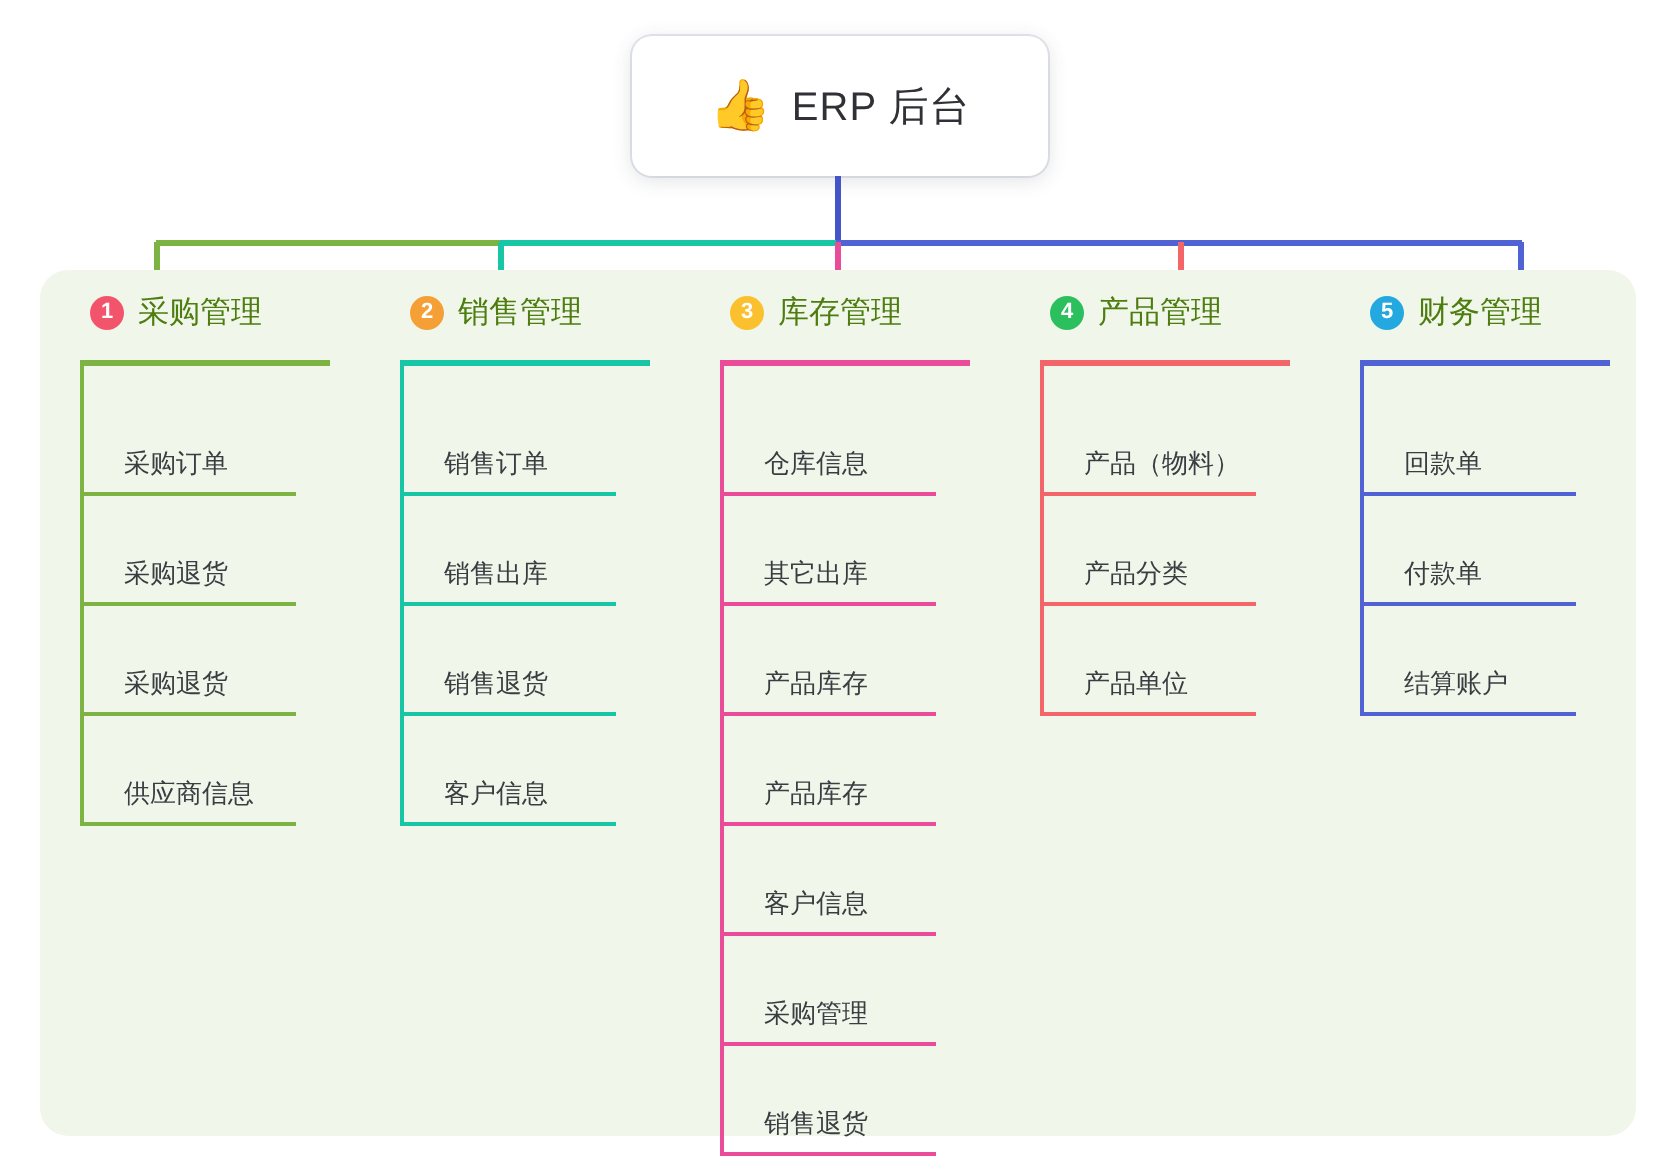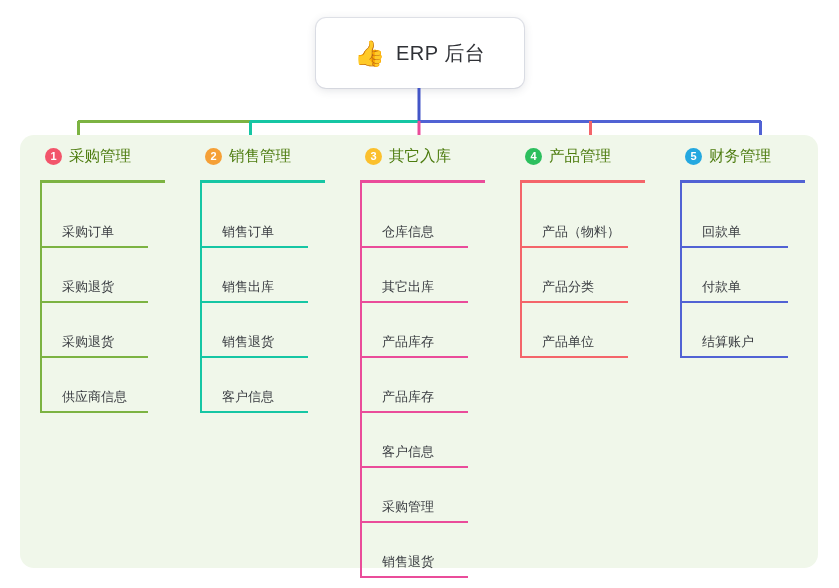--- a/index.html
+++ b/index.html
@@ -155,21 +155,21 @@
             <span class="item-label">客户信息</span>
             <div class="item-rule" style="background: rgb(22, 198, 164);"></div>
           </div>
         </div>
         <div class="spine" style="background: rgb(22, 198, 164); height: 229px;"></div>
       </div>
       <div class="column">
         <div class="col-head">
           <div class="head-row">
             <span class="badge" style="background: rgb(251, 192, 45);">3</span>
-            <span class="head-label">其它入库</span>
+            <span class="head-label">库存管理</span>
           </div>
           <div class="head-rule" style="background: rgb(234, 76, 154);"></div>
         </div>
         <div class="items">
           <div class="item">
             <span class="item-label">仓库信息</span>
             <div class="item-rule" style="background: rgb(234, 76, 154);"></div>
           </div>
           <div class="item">
             <span class="item-label">其它出库</span>

